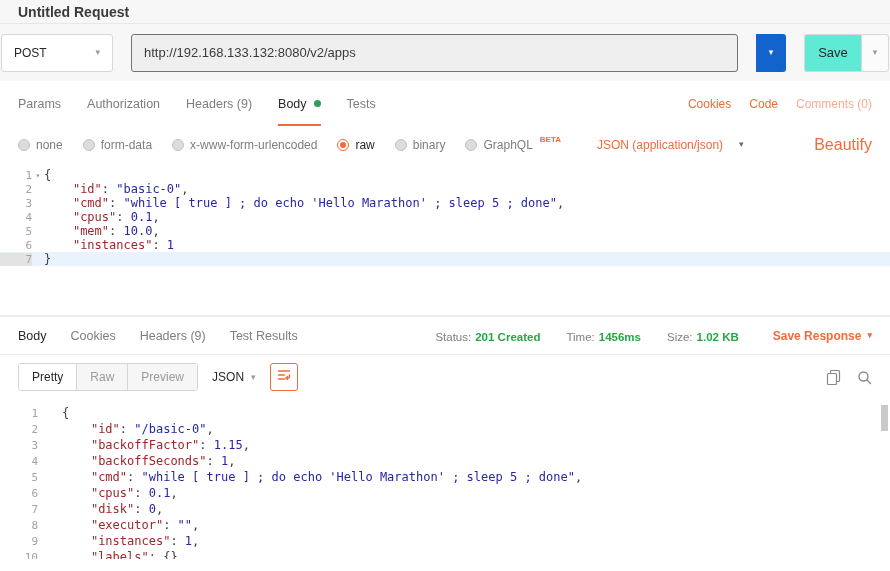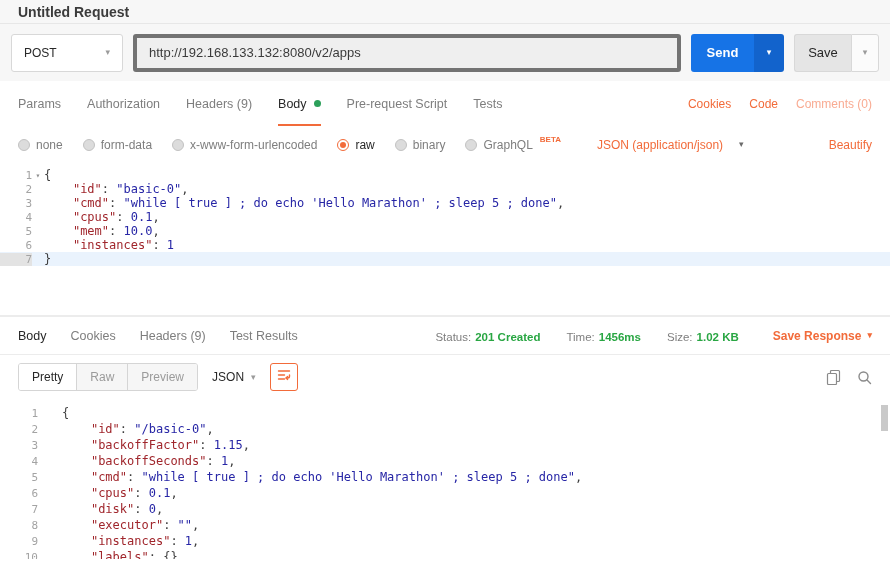--- a/index.html
+++ b/index.html
@@ -3,29 +3,29 @@
 <meta charset="utf-8">
 <style>
   *{margin:0;padding:0;box-sizing:border-box}
   html,body{width:890px;height:571px;overflow:hidden}
   body{font-family:"Liberation Sans",sans-serif;background:#fff;color:#282828}
 
   
   .title-bar{height:24px;background:#F7F7F7;border-bottom:1px solid #E7E7E7;display:flex;align-items:center;padding:0 18px;font-size:14px;font-weight:700;color:#3B3B3B}
 
   
-  .request-row{height:57px;background:#F7F7F7;display:flex;align-items:center;padding:0 11px;gap:10px}
+  .request-row{height:57px;background:#F7F7F7;display:flex;align-items:center;padding:0 1px;gap:18px}
   .method-select{width:112px;height:38px;background:#fff;border:1px solid #D8D8D8;border-radius:3px;display:flex;align-items:center;justify-content:space-between;padding:0 12px;font-size:12px;color:#282828;cursor:pointer;flex:none}
   .caret{font-size:9px;color:#9B9B9B;line-height:1}
-  .url-input{flex:1;height:38px;background:#EFEFEF;border:4px solid #737373;border-radius:3px;padding:0 12px;font-size:13px;color:#3B3B3B;font-family:"Liberation Sans",sans-serif;outline:none}
+  .url-input{flex:1;height:38px;background:#EFEFEF;border:1px solid #737373;border-radius:3px;padding:0 12px;font-size:13px;color:#3B3B3B;font-family:"Liberation Sans",sans-serif;outline:none}
   .send-btn,.save-btn{display:flex;height:38px;flex:none}
   .send-main{width:63px;background:#1673E6;color:#fff;font-size:13px;font-weight:600;display:flex;align-items:center;justify-content:center;border-radius:3px 0 0 3px;cursor:pointer}
   .send-caret{width:30px;background:#1263CC;display:flex;align-items:center;justify-content:center;border-radius:0 3px 3px 0;cursor:pointer}
   .send-caret .caret{color:#fff}
-  .save-main{width:57px;background:#e5e5e5;border:1px solid #D8D8D8;border-right:none;font-size:13px;color:#282828;display:flex;align-items:center;justify-content:center;border-radius:3px 0 0 3px;cursor:pointer}
+  .save-main{width:57px;background:#5eead4;border:1px solid #D8D8D8;border-right:none;font-size:13px;color:#282828;display:flex;align-items:center;justify-content:center;border-radius:3px 0 0 3px;cursor:pointer}
   .save-caret{width:28px;background:#FBFBFB;border:1px solid #D8D8D8;display:flex;align-items:center;justify-content:center;border-radius:0 3px 3px 0;cursor:pointer}
 
   
   .tabs-row{height:45px;display:flex;align-items:center;padding:0 18px;background:#fff}
   .tab{height:100%;display:flex;align-items:center;margin-right:26px;font-size:12.5px;color:#7E7E7E;cursor:pointer;position:relative;gap:7px}
   .tab.active{color:#282828}
   .tab.active::after{content:"";position:absolute;left:0;right:0;bottom:0;height:2px;background:#F26B3A}
   .tab .dot{width:7px;height:7px;border-radius:50%;background:#2CA05A}
   .tab-links{margin-left:auto;display:flex;gap:18px;font-size:12px;align-items:center}
   .link-orange{color:#F26B3A;cursor:pointer}
@@ -34,21 +34,21 @@
   
   .body-type-row{height:37px;display:flex;align-items:center;padding:0 18px;background:#fff}
   .bt-option{display:flex;align-items:center;gap:6px;margin-right:20px;font-size:12px;color:#7E7E7E;cursor:pointer}
   .radio{width:12px;height:12px;border-radius:50%;background:#DCDCDC;border:1px solid #C2C2C2;flex:none}
   .bt-option.selected .radio{background:#fff;border:1px solid #F26B3A;position:relative}
   .bt-option.selected .radio::after{content:"";position:absolute;inset:2px;border-radius:50%;background:#F26B3A}
   .bt-option.selected .bt-label{color:#282828}
   .beta{font-size:8px;color:#F26B3A;font-weight:700;position:relative;top:-5px;margin-left:1px}
   .content-type{display:flex;align-items:center;gap:16px;color:#F26B3A;font-size:12px;margin-left:16px;cursor:pointer}
   .content-type .caret{color:#6B6B6B}
-  .beautify{margin-left:auto;color:#F26B3A;font-size:12px;cursor:pointer}
+  .beautify{margin-left:auto;color:#F26B3A;font-size:16px;cursor:pointer}
 
   
   .editor{background:#fff;font-family:"DejaVu Sans Mono",monospace;font-size:12px;position:relative;overflow:hidden}
   .request-editor{height:152px;padding-top:5px}
   .response-editor{height:160px;padding-top:6px}
   .code-row{display:flex;align-items:center;width:100%}
   .request-editor .code-row{height:14px}
   .response-editor .code-row{height:16px}
   .gutter{width:32px;text-align:right;color:#A3A3A3;font-size:11px;flex:none}
   .response-editor .gutter{width:38px}
@@ -92,23 +92,20 @@
   <span>Untitled Request</span>
 </div>
 
 <div class="request-row">
   <div class="method-select">
     <span>POST</span>
     <span class="caret">▾</span>
   </div>
   <input class="url-input" value="http://192.168.133.132:8080/v2/apps" style="">
   <div class="send-btn">
-    <div class="send-main">
-      <span>Send</span>
-    </div>
     <div class="send-caret">
       <span class="caret">▾</span>
     </div>
   </div>
   <div class="save-btn">
     <div class="save-main">
       <span>Save</span>
     </div>
     <div class="save-caret">
       <span class="caret">▾</span>
@@ -123,23 +120,20 @@
   <div class="tab">
       <span>Authorization</span>
     </div>
   <div class="tab">
       <span>Headers (9)</span>
     </div>
   <div class="tab active">
     <span>Body</span>
     <span class="dot"></span>
   </div>
-  <div class="tab">
-      <span>Pre-request Script</span>
-    </div>
   <div class="tab">
       <span>Tests</span>
     </div>
   <div class="tab-links">
     <span class="link-orange">Cookies</span>
     <span class="link-orange">Code</span>
     <span class="link-faded">Comments (0)</span>
   </div>
 </div>
 

